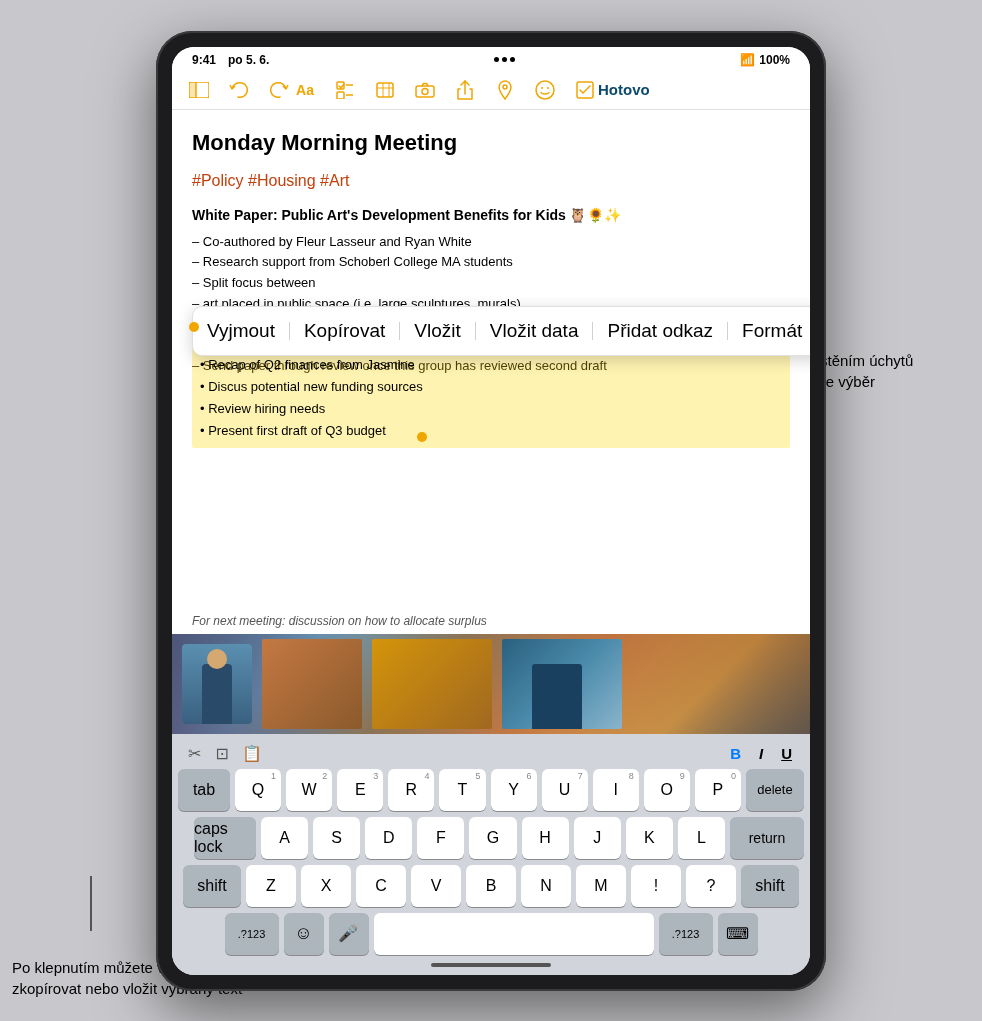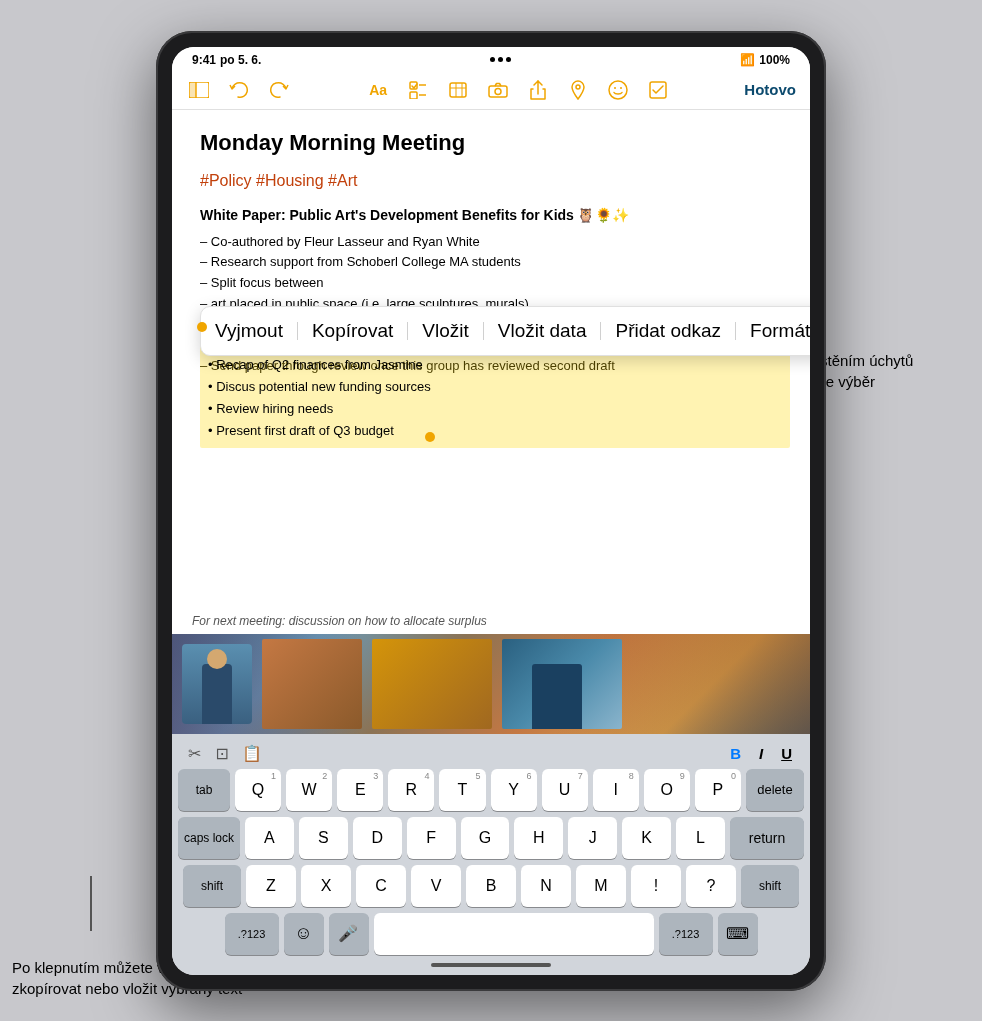--- a/index.html
+++ b/index.html
@@ -41,30 +41,29 @@
       display: flex;
       justify-content: space-between;
       align-items: center;
       padding: 6px 20px 4px;
       font-size: 12px;
       font-weight: 600;
       color: #000;
       background: #fff;
       flex-shrink: 0;
     }
-    .status-left { display: flex; align-items: center; gap: 0; }
+    .status-left { display: flex; align-items: center; gap: 8px; }
     .status-right { display: flex; align-items: center; gap: 4px; }
     .status-dots { display: flex; gap: 3px; align-items: center; }
     .status-dot { width: 5px; height: 5px; background: #000; border-radius: 50%; }
 
     
     .toolbar {
       display: flex;
       align-items: center;
-      justify-content: space-between;
       padding: 6px 14px;
       border-bottom: 1px solid #e0e0e0;
       background: #fff;
       flex-shrink: 0;
     }
     .toolbar-left { display: flex; align-items: center; gap: 14px; }
     .toolbar-center { display: flex; align-items: center; gap: 14px; }
     .toolbar-right { display: flex; align-items: center; }
     .toolbar-icon {
       width: 26px;
@@ -284,25 +283,25 @@
     .key-small-label {
       position: absolute;
       top: 2px;
       right: 5px;
       font-size: 9px;
       color: #888;
     }
     .key-special {
       background: #adb5bd;
       color: #000;
-      font-size: 12px;
+      font-size: 16px;
       flex: none;
     }
     .key-tab { min-width: 52px; max-width: 52px; }
-    .key-caps { min-width: 62px; max-width: 62px; }
+    .key-caps { min-width: 62px; max-width: 62px; margin-left: 16px; }
     .key-shift-l { min-width: 58px; max-width: 58px; }
     .key-shift-r { min-width: 58px; max-width: 58px; }
     .key-delete { min-width: 58px; max-width: 58px; font-size: 13px; }
     .key-return { min-width: 74px; max-width: 74px; font-size: 14px; }
     .key-space {
       background: #fff;
       flex: 1;
       max-width: 280px;
       min-width: 200px;
     }
@@ -470,21 +469,21 @@
             <rect x="1" y="1" width="16" height="16" rx="2" stroke="#f0a500" stroke-width="1.5" fill="none"></rect>
             <polyline points="4,9 7,12 14,5" stroke="#f0a500" stroke-width="1.5" fill="none" stroke-linecap="round" stroke-linejoin="round"></polyline>
           </svg>
         </div>
       </div>
       <div class="toolbar-right">
         <span class="toolbar-done">Hotovo</span>
       </div>
     </div>
 
-    <div class="note-content" style="position:relative;margin-left:8px;">
+    <div class="note-content" style="position:relative;">
       <div class="note-title">Monday Morning Meeting</div>
       <div class="note-tags">#Policy #Housing #Art</div>
       <div class="note-section-title">White Paper: Public Art's Development Benefits for Kids 🦉🌻✨</div>
       <div>
         <div class="note-line">– Co-authored by Fleur Lasseur and Ryan White</div>
         <div class="note-line">– Research support from Schoberl College MA students</div>
         <div class="note-line">– Split focus between</div>
         <div class="note-line">– art placed in public space (i.e. large sculptures, murals)</div>
         <div class="note-line">– art accessible by the public (free museums)</div>
         <div class="note-line">– First draft under review</div>

